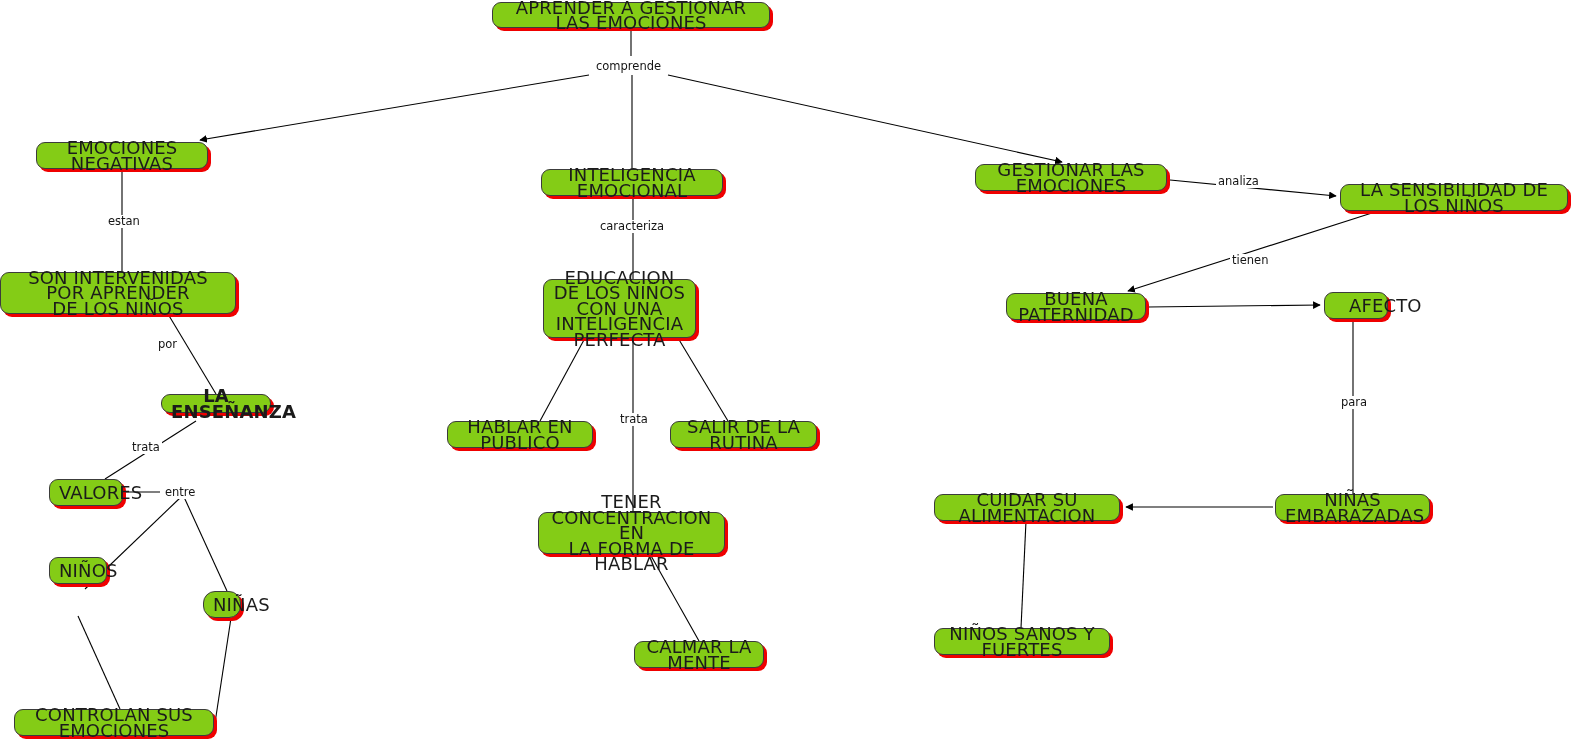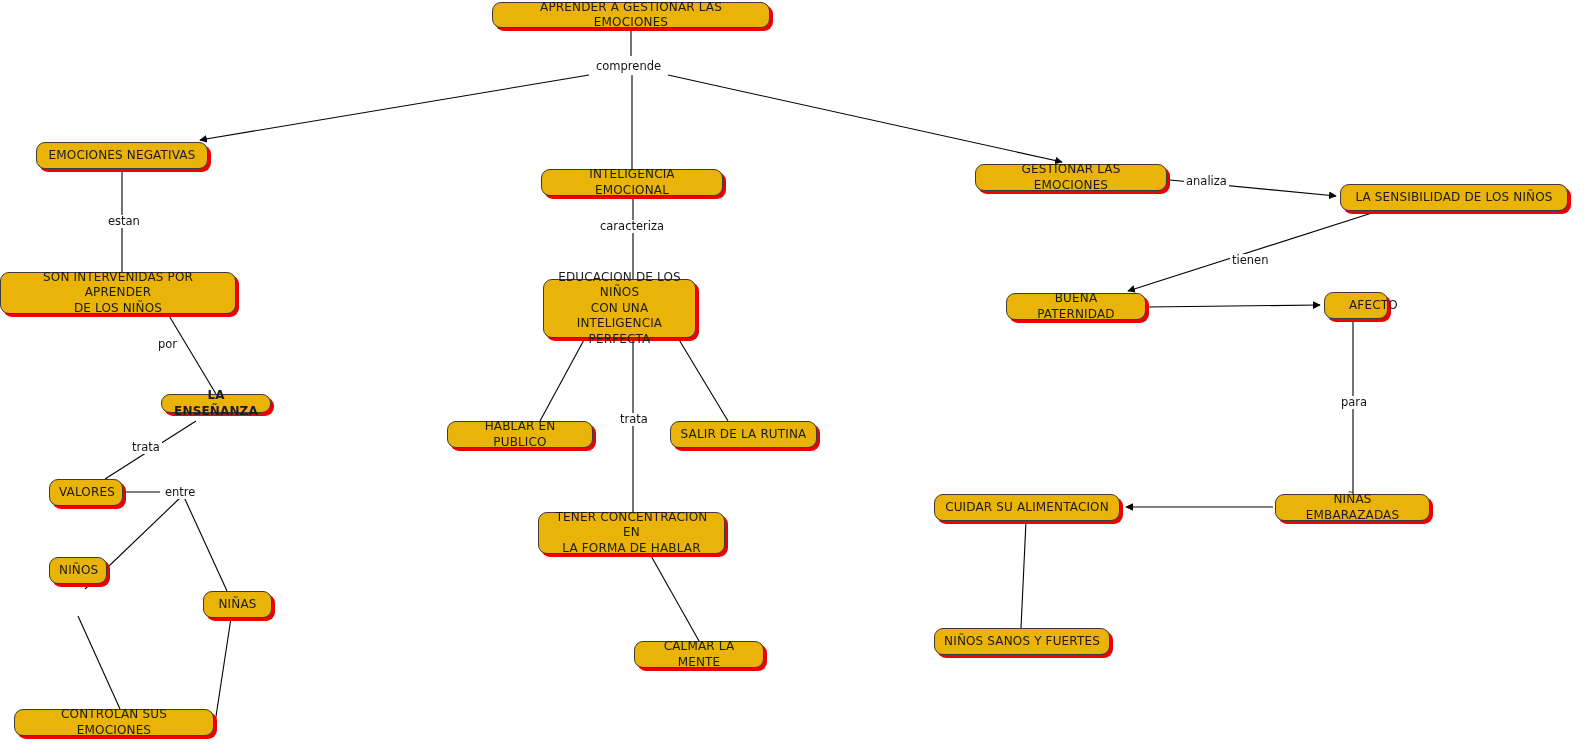--- a/index.html
+++ b/index.html
@@ -19,25 +19,25 @@
     position:absolute;
     left:0; top:0;
     width:1584px;
     height:748px;
     pointer-events:none;
   }
   
   .node{
     position:absolute;
     box-sizing:border-box;
-    background:#eab308;
+    background:#84cc16;
     border:1.4px solid #3c3c3c;
     border-radius:9px;
     color:#1b1b1b;
-    font-size:12px;
+    font-size:18px;
     line-height:15.5px;
     letter-spacing:.15px;
     text-align:center;
     display:flex;
     align-items:center;
     justify-content:center;
     padding:2px 9px;
     box-shadow:3px 3px 0 0 #ef0000;
     z-index:5;
     white-space:pre-line;
@@ -108,30 +108,30 @@
       <div class="node" style="left: 1324px; top: 292px; width: 64px; height: 27px; padding-left: 24px;"><span class="nlabel">AFECTO</span></div>
       <div class="node" style="left: 161px; top: 394px; width: 110px; height: 19px; font-weight: bold;"><span class="nlabel">LA ENSEÑANZA</span></div>
       <div class="node" style="left: 447px; top: 421px; width: 146px; height: 27px;"><span class="nlabel">HABLAR EN PUBLICO</span></div>
       <div class="node" style="left: 670px; top: 421px; width: 147px; height: 27px;"><span class="nlabel">SALIR DE LA RUTINA</span></div>
       <div class="node" style="left: 49px; top: 479px; width: 74px; height: 27px;"><span class="nlabel">VALORES</span></div>
       <div class="node" style="left: 934px; top: 494px; width: 186px; height: 27px;"><span class="nlabel">CUIDAR SU ALIMENTACION</span></div>
       <div class="node" style="left: 1275px; top: 494px; width: 155px; height: 27px;"><span class="nlabel">NIÑAS EMBARAZADAS</span></div>
       <div class="node" style="left: 538px; top: 512px; width: 187px; height: 42px;"><span class="nlabel">TENER CONCENTRACION EN
 LA FORMA DE HABLAR</span></div>
       <div class="node" style="left: 49px; top: 557px; width: 58px; height: 27px;"><span class="nlabel">NIÑOS</span></div>
-      <div class="node" style="left: 203px; top: 591px; width: 69px; height: 27px;"><span class="nlabel">NIÑAS</span></div>
+      <div class="node" style="left: 203px; top: 591px; width: 38px; height: 27px; border-radius: 12px;"><span class="nlabel">NIÑAS</span></div>
       <div class="node" style="left: 934px; top: 628px; width: 176px; height: 27px;"><span class="nlabel">NIÑOS SANOS Y FUERTES</span></div>
       <div class="node" style="left: 634px; top: 641px; width: 130px; height: 27px;"><span class="nlabel">CALMAR LA MENTE</span></div>
       <div class="node" style="left: 14px; top: 709px; width: 200px; height: 27px;"><span class="nlabel">CONTROLAN SUS EMOCIONES</span></div>
     </div>
   <div id="label-layer">
       <div class="elabel" style="left: 594px; top: 60px;">comprende</div>
       <div class="elabel" style="left: 106px; top: 215px;">estan</div>
       <div class="elabel" style="left: 598px; top: 220px;">caracteriza</div>
-      <div class="elabel" style="left: 1184px; top: 175px;">analiza</div>
+      <div class="elabel" style="left: 1216px; top: 175px;">analiza</div>
       <div class="elabel" style="left: 1230px; top: 254px;">tienen</div>
       <div class="elabel" style="left: 156px; top: 338px;">por</div>
       <div class="elabel" style="left: 1339px; top: 396px;">para</div>
       <div class="elabel" style="left: 130px; top: 441px;">trata</div>
       <div class="elabel" style="left: 618px; top: 413px;">trata</div>
       <div class="elabel" style="left: 163px; top: 486px;">entre</div>
     </div>
 
 </div>
 

